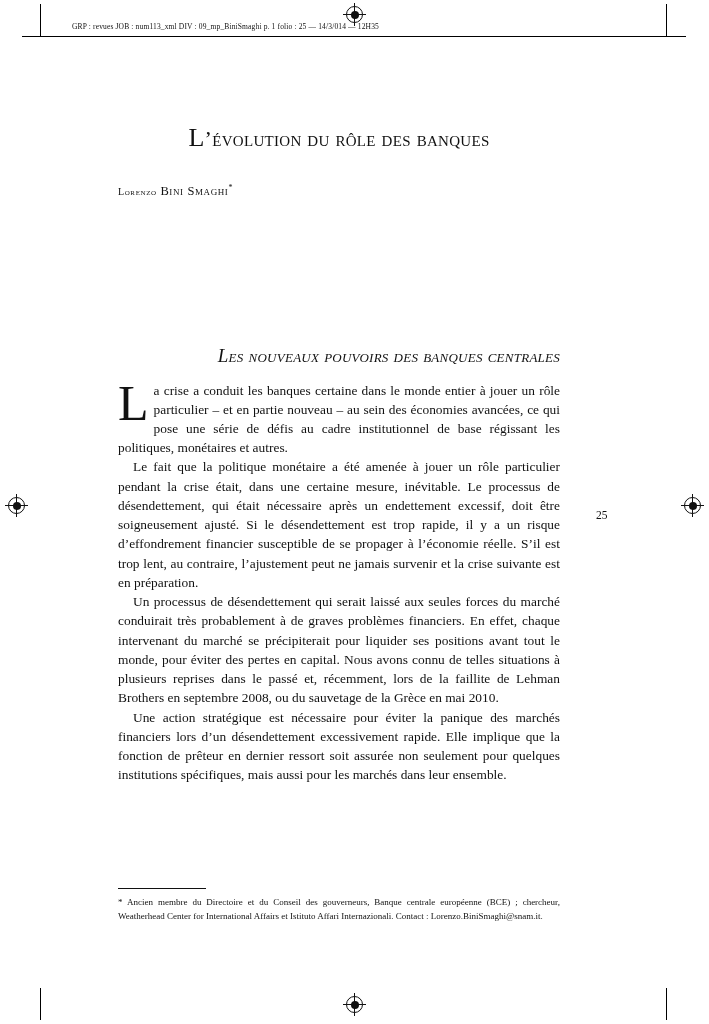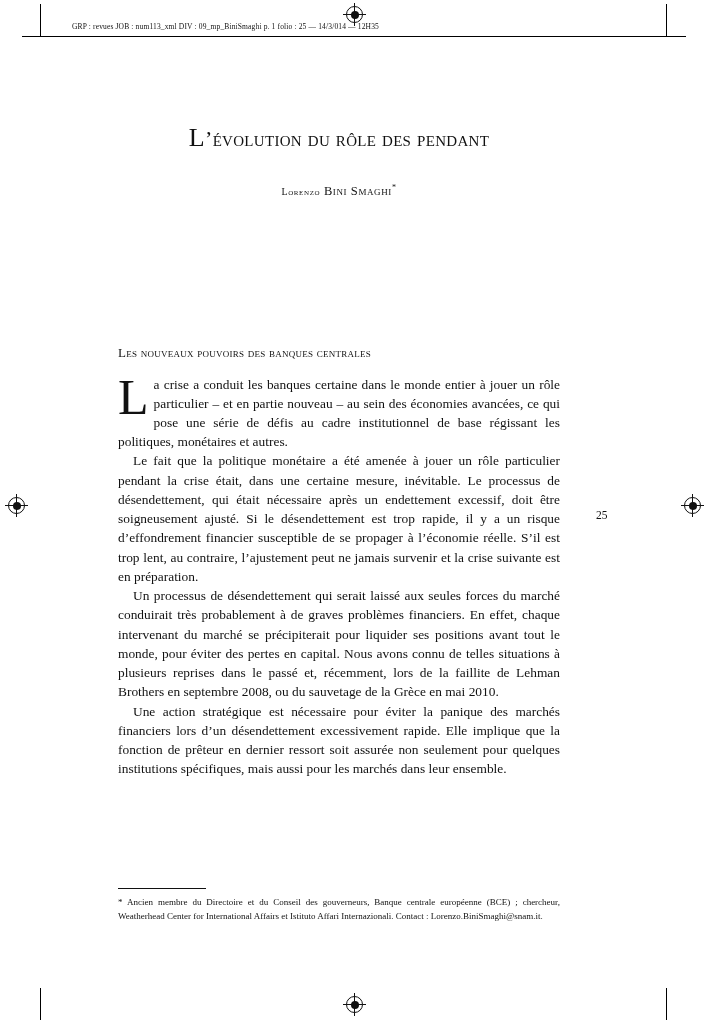--- a/index.html
+++ b/index.html
@@ -90,41 +90,42 @@
     font-variant: small-caps;
     color: #111;
     margin: 0 0 0 0;
     font-weight: normal;
   }
   .title .cap {
     font-size: 26px;
   }
 
   .author {
-    text-align: center;
+    text-align: left;
     margin-top: 28px;
     font-size: 12.5px;
     letter-spacing: 0.6px;
     font-variant: small-caps;
     color: #111;
   }
   .author .small {
     font-size: 10px;
   }
   .author sup {
     font-size: 8px;
     vertical-align: super;
   }
 
   .section-head {
     margin-top: 145px;
-    font-size: 13px;
+    font-style: italic;
+    font-size: 19px;
     font-variant: small-caps;
     letter-spacing: 0.25px;
-    text-align: left;
+    text-align: right;
     color: #111;
   }
 
   .body-text {
     margin-top: 14px;
     font-size: 13.4px;
     line-height: 1.435;
     text-align: justify;
     color: #111;
     hyphens: auto;
@@ -197,21 +198,21 @@
   </div>
 <div class="reg-mark" style="left:346px; top:6px;">
     <span class="reg-inner"></span>
   </div>
 
 <div class="slug">GRP : revues JOB : num113_xml DIV : 09_mp_BiniSmaghi p. 1 folio : 25 — 14/3/014 — 12H35</div>
 
 <div class="page">
 
   <h1 class="title">
-    <span class="cap">L</span><span>’évolution du rôle des pendant</span><br>
+    <span class="cap">L</span><span>’évolution du rôle des banques</span><br>
   </h1>
 
   <div class="author">
     <span class="small">Lorenzo</span>
     <span>Bini Smaghi</span><sup>*</sup>
   </div>
 
   <div class="section-head">Les nouveaux pouvoirs des banques centrales</div>
 
   <div class="body-text">

